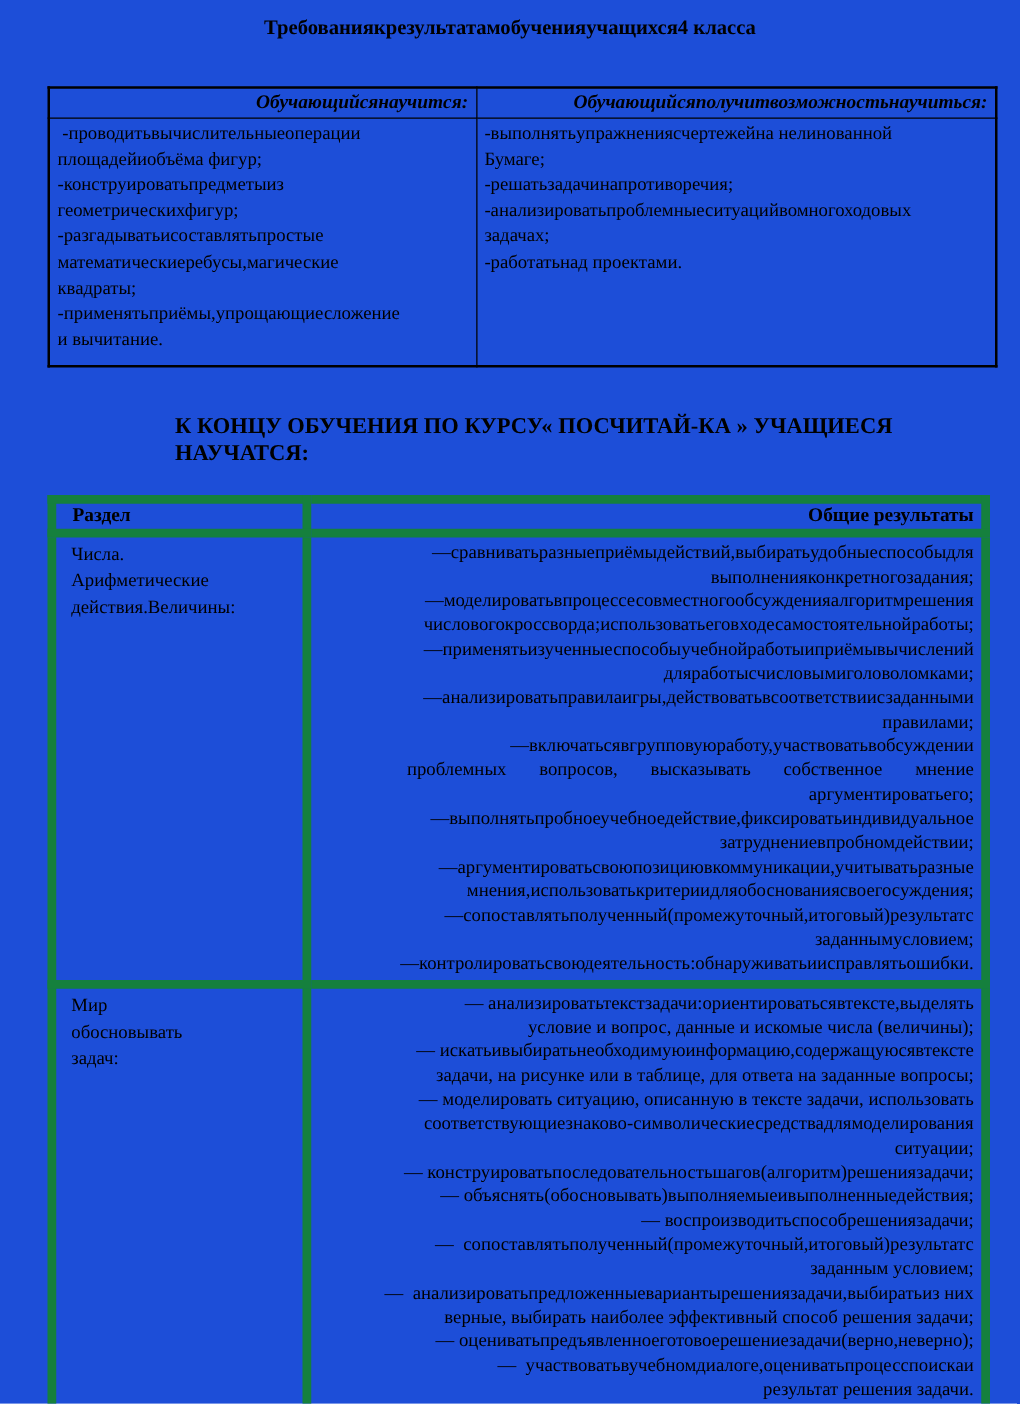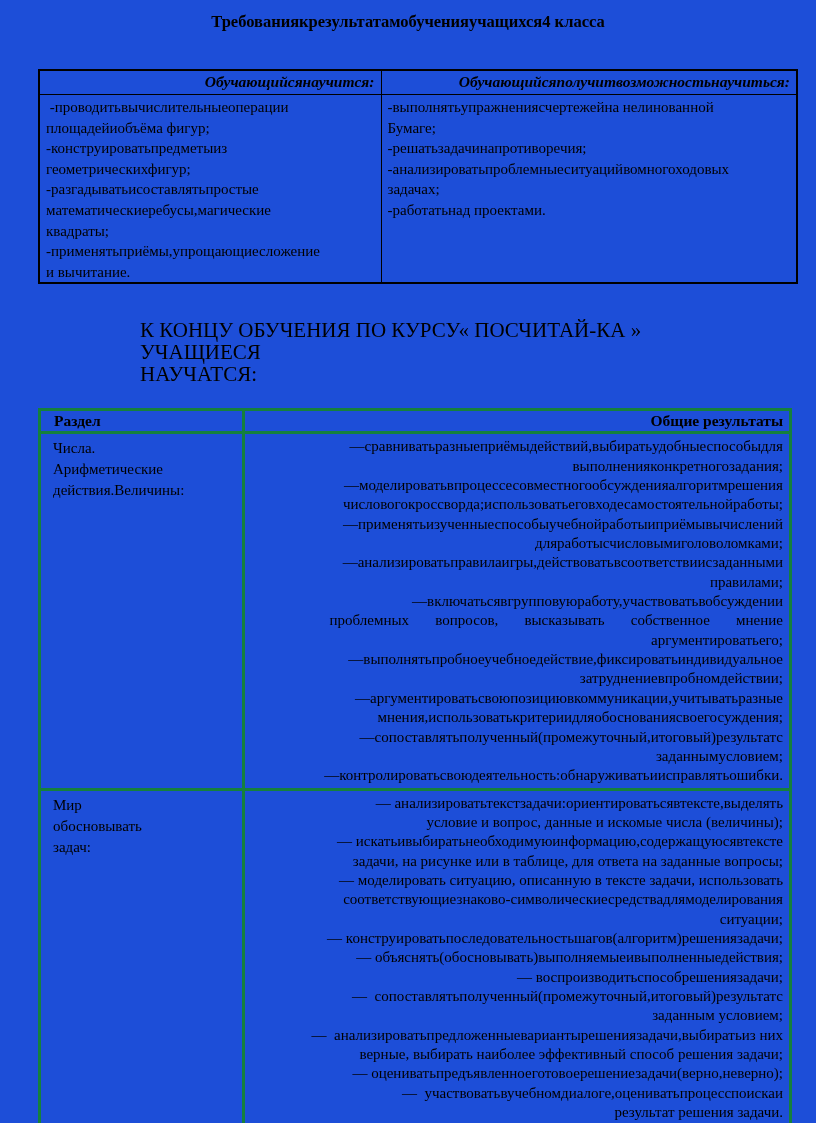--- a/index.html
+++ b/index.html
@@ -45,40 +45,40 @@
       font-weight: bold;
       font-style: italic;
       text-align: right;
       height: 20px;
       padding: 2px 6px 1px 7px;
     }
     .t1 td {
       font-size: 15px;
       line-height: 20.6px;
       height: 185px;
-      padding: 2px 6px 0 6px;
+      padding: 2px 6px 10px 6px;
       margin-top: 48px;
     }
     .t1 col.c-left  { width: 342px; }
     
     .mid-heading {
       margin: 35px 60px 0 140px;
-      font-size: 21px;
-      font-weight: normal;
+      font-size: 18px;
+      font-weight: bold;
       line-height: 22px;
       white-space: pre-wrap;
     }
     
     .t2 {
       margin: 23px 0 0 38px;
       width: 754px;
       border: 2px solid #000;
     }
     .t2 th, .t2 td {
-      border: 3px solid #15803d;
+      border: 7px solid #15803d;
       vertical-align: top;
       white-space: pre-wrap;
       overflow: hidden;
       margin-top: 16px;
     }
     .t2 th {
       font-size: 15.5px;
       font-weight: bold;
       height: 18px;
       padding: 1px 6px 1px 6px;

